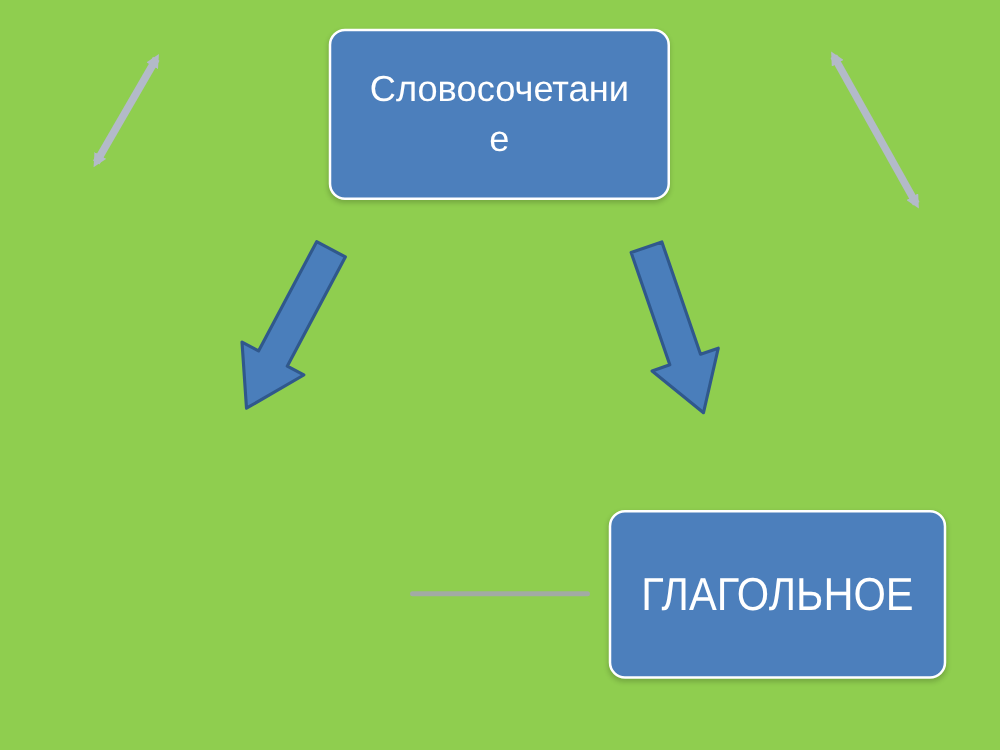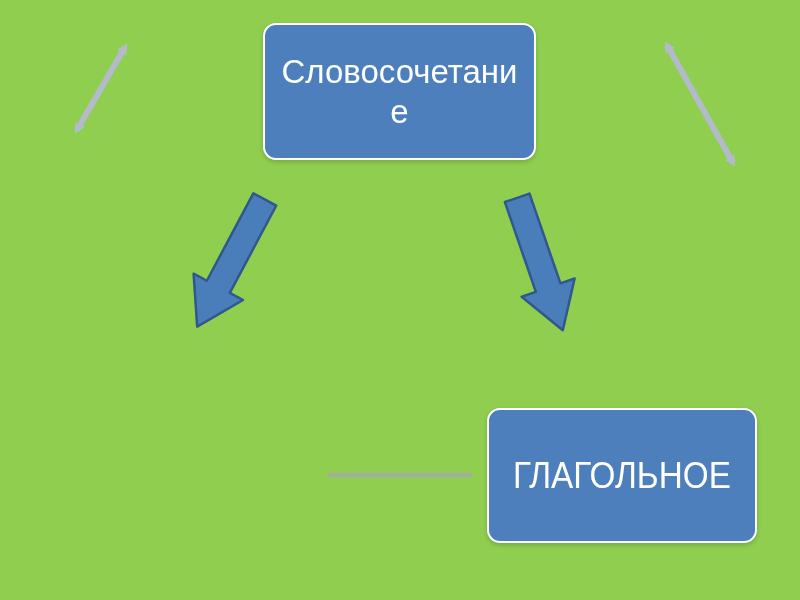--- a/index.html
+++ b/index.html
@@ -1,21 +1,21 @@
 <!DOCTYPE html>
 <html><head>
 <meta charset="utf-8">
 <style>
   html,body{margin:0;padding:0;}
   .stage{position:relative;width:800px;height:600px;overflow:hidden;font-family:"Liberation Sans",sans-serif;}
   .layer{position:absolute;left:0;top:0;}
   .node{position:absolute;display:flex;align-items:center;justify-content:center;
         border:2.5px solid #fff;border-radius:13px;color:#fff;text-align:center;
         box-shadow:0 2px 4px rgba(0,0,0,0.18);box-sizing:border-box;}
-  .node-top{left:263px;top:23px;width:273px;height:137px;font-size:33px;line-height:40px;}
+  .node-top{left:263px;top:23px;width:273px;height:137px;font-size:29px;line-height:40px;}
   .node-left{left:41px;top:408px;width:272px;height:135px;font-size:37px;}
   .node-right{left:487px;top:408px;width:270px;height:135px;font-size:37px;justify-content:center;}
   .squish{display:inline-block;transform:scaleX(0.9);}
 </style>
 </head>
 <body>
 
 <div class="stage" style="background: rgb(143, 206, 79); color: rgb(255, 255, 255);">
   <svg class="layer" width="800" height="600" viewBox="0 0 800 600">
     <defs>

